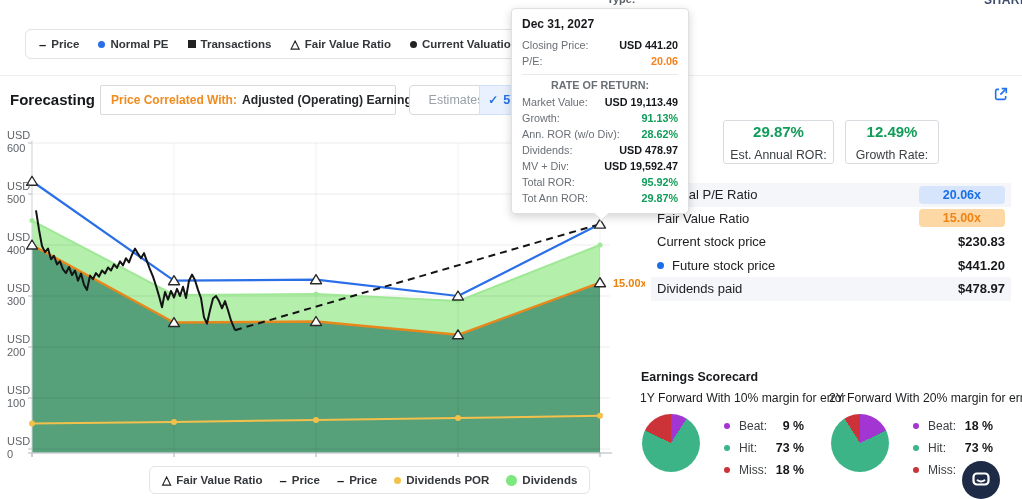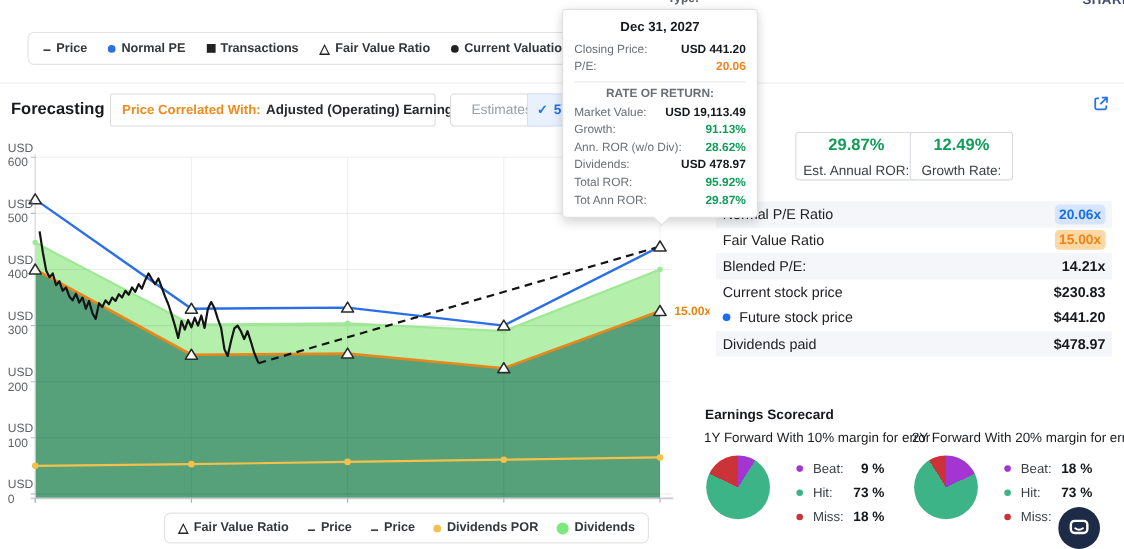--- a/index.html
+++ b/index.html
@@ -36,46 +36,46 @@
   .seg-5y{left:479px;width:57px;background:#e8f1fd;border-color:#cfe2fb;color:#2472e8;font-weight:700;border-radius:0 4px 4px 0;}
   .seg-5y .check{margin-right:5px;font-size:12px;}
 
   
   #chart{position:absolute;left:0;top:118px;}
   .ytick{position:absolute;left:7px;font-size:11px;color:#5f6368;line-height:13px;}
 
   
   .tooltip{position:absolute;left:511px;top:8px;width:178px;background:#fff;border:1px solid #e0e0e0;
     border-radius:4px;box-shadow:0 3px 10px rgba(0,0,0,.18);padding:8px 10px 7px;box-sizing:border-box;z-index:15;}
-  .tt-title{text-align:center;font-size:12px;font-weight:700;color:#17191c;margin-bottom:6px;}
+  .tt-title{text-align:left;font-size:12px;font-weight:700;color:#17191c;margin-bottom:6px;}
   .tt-row{display:flex;justify-content:space-between;align-items:center;height:16px;font-size:10.8px;}
   .tt-l{color:#6a6f76;}
   .tt-v{font-weight:700;color:#15181c;}
   .tt-v.green{color:#0f9d58;}
   .tt-v.orange{color:#f5821f;text-align:right;}
   .tt-section{border-top:1px solid #e8e8e8;margin-top:5px;padding-top:4px;text-align:center;
     font-size:10.8px;font-weight:700;color:#6a6f76;margin-bottom:3px;}
   .tt-arrow{position:absolute;bottom:-6px;left:84px;width:10px;height:10px;background:#fff;
     transform:rotate(45deg);border-right:1px solid #e0e0e0;border-bottom:1px solid #e0e0e0;}
 
   
   .ext-icon{position:absolute;left:993px;top:86px;cursor:pointer;}
   .stat-box{position:absolute;top:120px;height:44px;border:1px solid #d8dce1;border-radius:3px;
     display:flex;flex-direction:column;align-items:center;justify-content:center;box-sizing:border-box;background:#fff;}
   .stat-box .v{font-size:15px;font-weight:700;color:#0f9d58;}
   .stat-box .l{font-size:12.3px;color:#3c4043;margin-top:8px;}
   #statBox1{left:723px;width:111px;}
-  #statBox2{left:827px;width:94px;}
+  #statBox2{left:845px;width:94px;}
   #statRows{position:absolute;left:651px;top:183px;width:360px;}
   .p-row{height:23.5px;display:flex;align-items:center;padding:0 6px;box-sizing:border-box;font-size:13px;}
   .p-row.alt{background:#f4f6f9;}
   .p-label{color:#202124;display:flex;align-items:center;flex:1;}
   .p-dot{width:7px;height:7px;border-radius:50%;background:#1a6fe8;margin-right:8px;}
   .p-val{font-weight:700;color:#17191c;}
-  .badge{font-weight:700;font-size:12.5px;padding:2px 4px;border-radius:4px;}
+  .badge{font-weight:700;font-size:12.5px;padding:2px 24px;border-radius:4px;}
   .badge.blue{color:#1a6fe8;background:#d6e5fc;}
   .badge.orange{color:#ef8313;background:#fdd7a4;}
   .sc-title{position:absolute;left:641px;top:370px;font-size:12.4px;font-weight:700;color:#17191c;}
   .sc-col{position:absolute;top:391px;width:192px;}
   .sc-col.c1{left:640px;} .sc-col.c2{left:829px;}
   .sc-sub{font-size:12.2px;color:#1b1d1f;white-space:nowrap;}
   .sc-body{display:flex;margin-top:9px;}
   .pie{width:58px;height:58px;border-radius:50%;margin-left:2px;flex:none;}
   .sc-legend{margin-left:24px;margin-top:1px;}
   .sc-lrow{display:flex;align-items:center;height:22px;width:80px;}
@@ -271,20 +271,24 @@
         </div>
         <div class="tt-row">
           <span class="tt-l">Ann. ROR (w/o Div):</span>
           <span class="tt-v green">28.62%</span>
         </div>
         <div class="tt-row">
           <span class="tt-l">Dividends:</span>
           <span class="tt-v dark">USD 478.97</span>
         </div>
         <div class="tt-row">
+          <span class="tt-l">MV + Div:</span>
+          <span class="tt-v dark">USD 19,592.47</span>
+        </div>
+        <div class="tt-row">
           <span class="tt-l">Total ROR:</span>
           <span class="tt-v green">95.92%</span>
         </div>
         <div class="tt-row">
           <span class="tt-l">Tot Ann ROR:</span>
           <span class="tt-v green">29.87%</span>
         </div>
       </div>
     <div class="tt-arrow"></div>
   </div>
@@ -306,24 +310,20 @@
 
   <div id="statRows">
       <div class="p-row alt">
         <span class="p-label">Normal P/E Ratio</span>
         <span class="badge blue">20.06x</span>
       </div>
       <div class="p-row">
         <span class="p-label">Fair Value Ratio</span>
         <span class="badge orange">15.00x</span>
       </div>
-      <div class="p-row alt">
-        <span class="p-label">Blended P/E:</span>
-        <span class="p-val">14.21x</span>
-      </div>
       <div class="p-row">
         <span class="p-label">Current stock price</span>
         <span class="p-val">$230.83</span>
       </div>
       <div class="p-row">
         <span class="p-label"><span class="p-dot"></span>Future stock price</span>
         <span class="p-val">$441.20</span>
       </div>
       <div class="p-row alt">
         <span class="p-label">Dividends paid</span>

